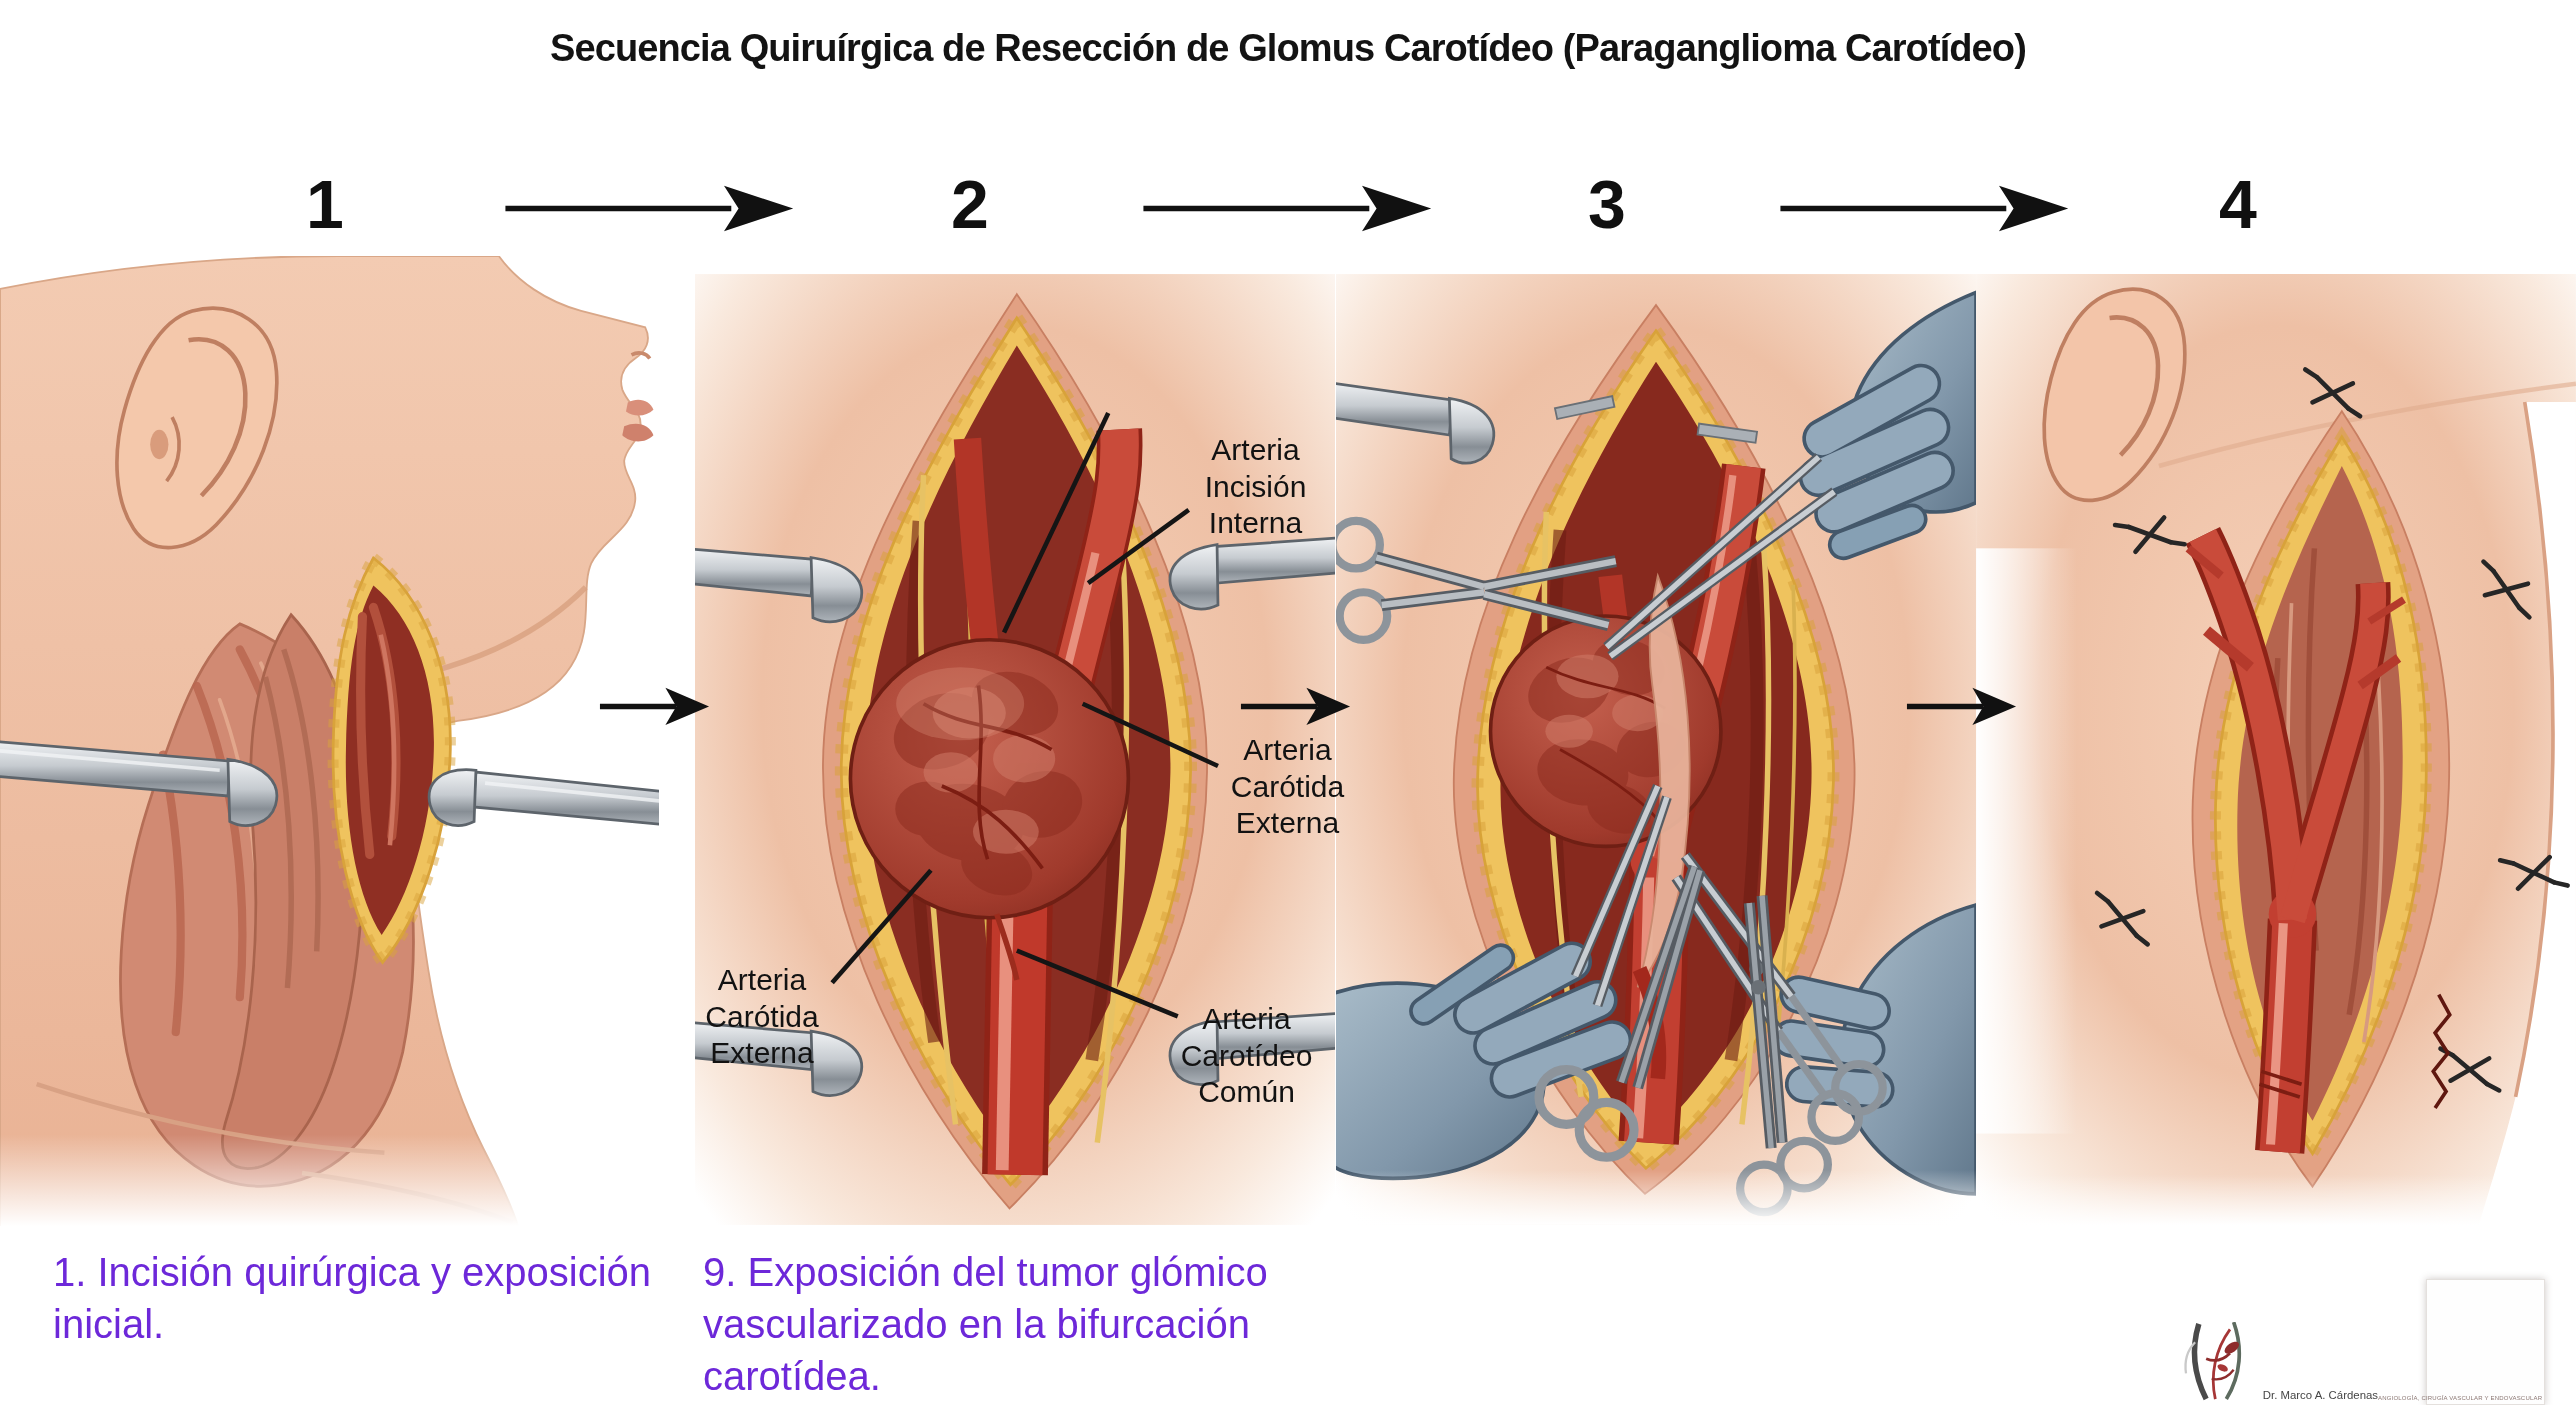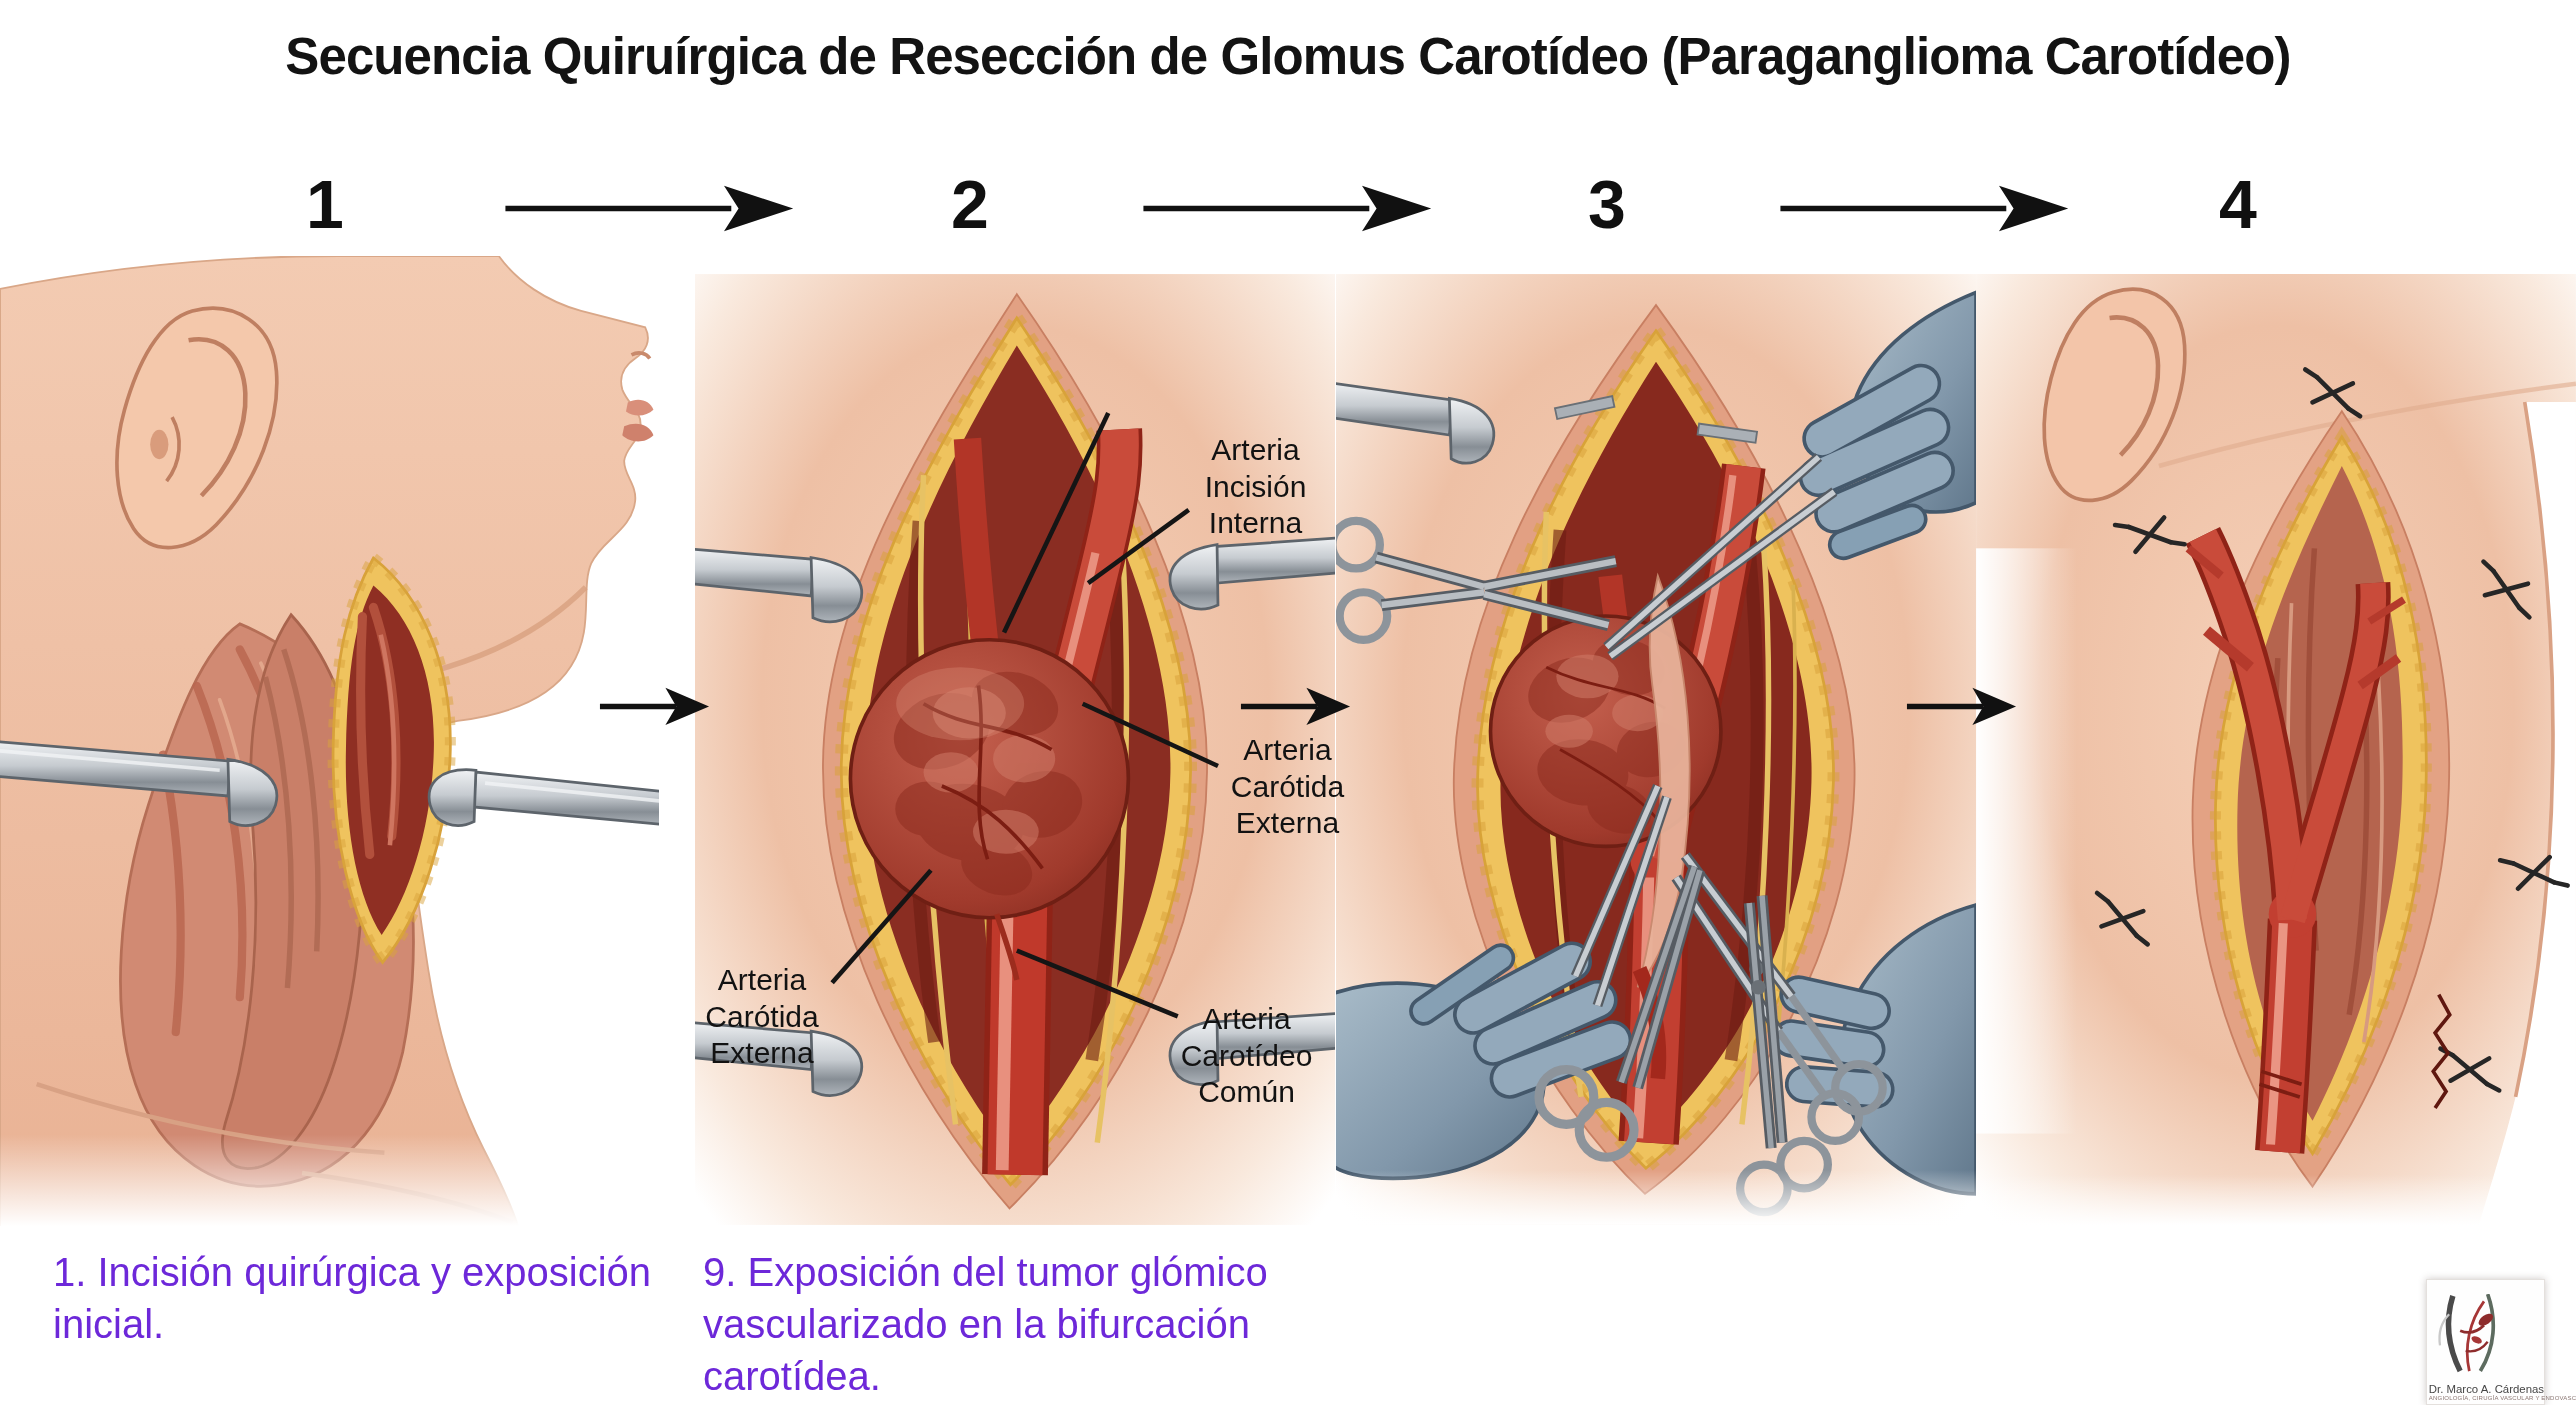--- a/index.html
+++ b/index.html
@@ -1,29 +1,29 @@
 <!DOCTYPE html>
 <html style="font-size:14.6px"><head>
 <meta charset="utf-8">
 <style>
   html,body{margin:0;padding:0;background:#fff;}
   body{width:2576px;height:1405px;position:relative;overflow:hidden;
        font-family:"Liberation Sans",sans-serif;color:#141414;}
   .canvas{position:absolute;inset:0;width:2576px;height:1405px;background:#fff;}
   .title{position:absolute;top:27.4px;left:0;width:100%;text-align:center;
-         font-size:51px;font-weight:700;letter-spacing:-0.9px;margin:0;color:#131313;}
+         font-size:38px;font-weight:700;letter-spacing:-0.9px;margin:0;color:#131313;}
   .step-num{position:absolute;top:170px;transform:translateX(-50%);
             font-size:68px;font-weight:700;color:#101010;line-height:1;}
   .arrow-svg,.panel-svg,.mini-arrow{position:absolute;display:block;}
   .anatomy-label{position:absolute;font-size:30px;line-height:1.22;color:#121212;
                  text-align:center;font-weight:400;}
   .caption{position:absolute;font-size:40px;line-height:1.3;color:#6d28d9;}
   .logo-card{position:absolute;left:2426px;top:1279px;width:119px;height:126px;
              background:#fefefe;border:0.9px solid #e4e0dd;box-shadow:0 0 7.3px rgba(60,40,30,.25);
-             display:flex;flex-direction:column;align-items:flex-start;justify-content:flex-end;
+             display:flex;flex-direction:row;align-items:flex-end;justify-content:flex-end;
              padding:2.7px 1.8px;box-sizing:border-box;}
   .logo-art{flex:1 1 auto;display:flex;align-items:center;justify-content:center;}
   .logo-name{font-size:11.4px;color:#454545;white-space:nowrap;}
   .logo-sub{font-size:6px;color:#8a7672;letter-spacing:0.2px;white-space:nowrap;}
 </style>
 </head>
 <body>
 
 <div class="canvas">
 

